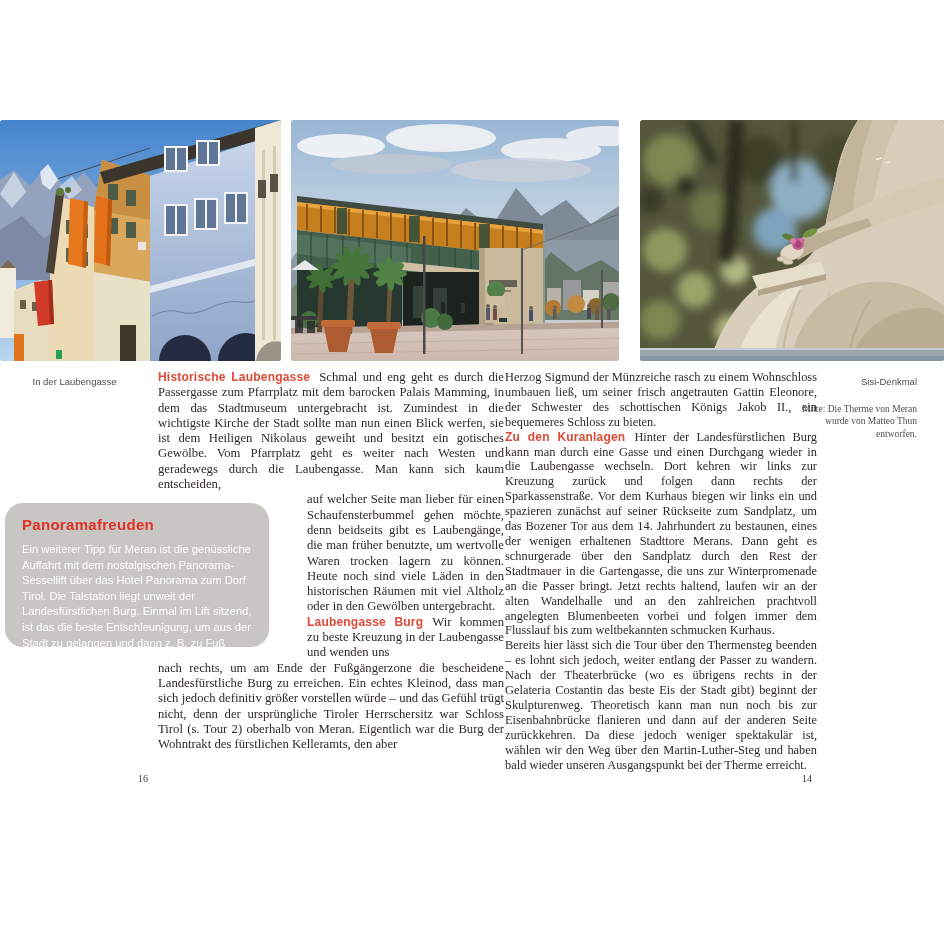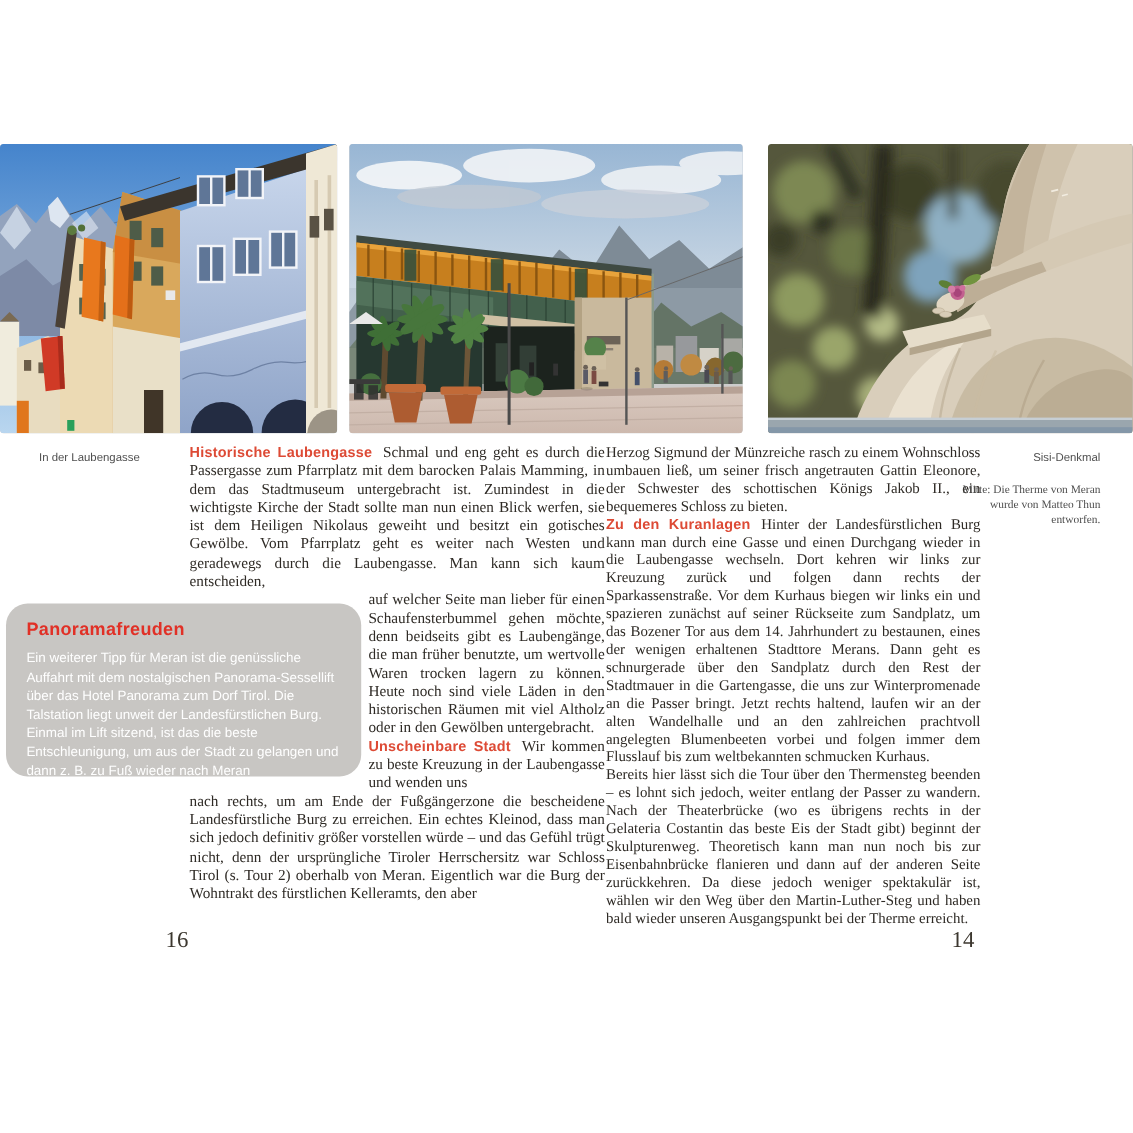--- a/index.html
+++ b/index.html
@@ -25,28 +25,28 @@
   .textcol { position:absolute; top:370px; text-align:justify; hyphens:auto; -webkit-hyphens:auto; }
   #leftcol  { left:138px; width:346px; font-size:12.7px; line-height:15.3px;margin-left:20px; }
   #rightcol { left:505px; width:312px; font-size:12.4px; line-height:14.9px; }
   .textcol p { margin:0; }
   .runin { font-family:"Liberation Sans", sans-serif; font-weight:bold; font-size:12px;
            color:var(--accent,#dd4a35); padding-right:9px; letter-spacing:.2px; white-space:nowrap; }
   .narrow { margin-left:149px; }
   .sect-gap { margin-top:13px; }
 
   
-  .tipbox { position:absolute; left:5px; top:503px; width:296px; height:144px; box-sizing:border-box;
+  .tipbox { position:absolute; left:5px; top:503px; width:264px; height:144px; box-sizing:border-box;
             background:var(--box_bg,#c8c6c3); border-radius:18px; padding:13px 17px 0 17px;
             font-family:"Liberation Sans", sans-serif; }
   .tipbox h3 { margin:0 0 9px 0; font-size:15px; letter-spacing:.3px; color:var(--box_title,#e13026); }
   .tipbox .tiptext { color:#ffffff; font-size:11.2px; line-height:15.6px; font-weight:normal; }
 
   
-  .pagenum { position:absolute; top:773px; font-size:19px; color:#3c372f; }
+  .pagenum { position:absolute; top:773px; font-size:10px; color:#3c372f; }
   #pn16 { left:138px; }
   #pn17 { left:505px; width:307px; text-align:right; }
 </style>
 </head>
 <body>
 
 <div class="page">
 
   <div class="photo" id="photo1">
     <svg viewBox="0 0 281 241" preserveAspectRatio="none">
@@ -372,21 +372,21 @@
       </g>
     </svg>
   </div>
 
   <div class="caption" id="cap-left">In der Laubengasse</div>
 
   <div class="textcol" id="leftcol">
     <p><span class="runin">Historische Laubengasse</span><span>Schmal und eng geht es durch die Passergasse zum Pfarrplatz mit dem barocken Palais Mamming, in dem das Stadtmuseum untergebracht ist. Zumindest in die wichtigste Kirche der Stadt sollte man nun einen Blick werfen, sie ist dem Heiligen Nikolaus geweiht und besitzt ein gotisches Gewölbe. Vom Pfarrplatz geht es weiter nach Westen und geradewegs durch die Laubengasse. Man kann sich kaum entscheiden,</span></p>
     <div class="narrow">
       <p>auf welcher Seite man lieber für einen Schaufensterbummel gehen möchte, denn beidseits gibt es Laubengänge, die man früher benutzte, um wertvolle Waren trocken lagern zu können. Heute noch sind viele Läden in den historischen Räumen mit viel Altholz oder in den Gewölben untergebracht.</p>
-      <p class="sect-gap"><span class="runin">Unscheinbare Stadt</span><span>Wir kommen zu beste Kreuzung in der Laubengasse und wenden uns</span></p>
+      <p class="sect-gap"><span class="runin">Laubengasse Burg</span><span>Wir kommen zu beste Kreuzung in der Laubengasse und wenden uns</span></p>
     </div>
     <p>nach rechts, um am Ende der Fußgängerzone die bescheidene Landesfürstliche Burg zu erreichen. Ein echtes Kleinod, dass man sich jedoch definitiv größer vorstellen würde – und das Gefühl trügt nicht, denn der ursprüngliche Tiroler Herrschersitz war Schloss Tirol (s. Tour 2) oberhalb von Meran. Eigentlich war die Burg der Wohntrakt des fürstlichen Kelleramts, den aber</p>
   </div>
 
   <div class="tipbox">
     <h3>Panoramafreuden</h3>
     <div class="tiptext">Ein weiterer Tipp für Meran ist die genüssliche Auffahrt mit dem nostalgischen Panorama-Sessellift über das Hotel Panorama zum Dorf Tirol. Die Talstation liegt unweit der Landesfürstlichen Burg. Einmal im Lift sitzend, ist das die beste Entschleunigung, um aus der Stadt zu gelangen und dann z. B. zu Fuß wieder nach Meran zurückzuwandern (panoramalift.it).</div>
   </div>
 
   <div class="textcol" id="rightcol">

